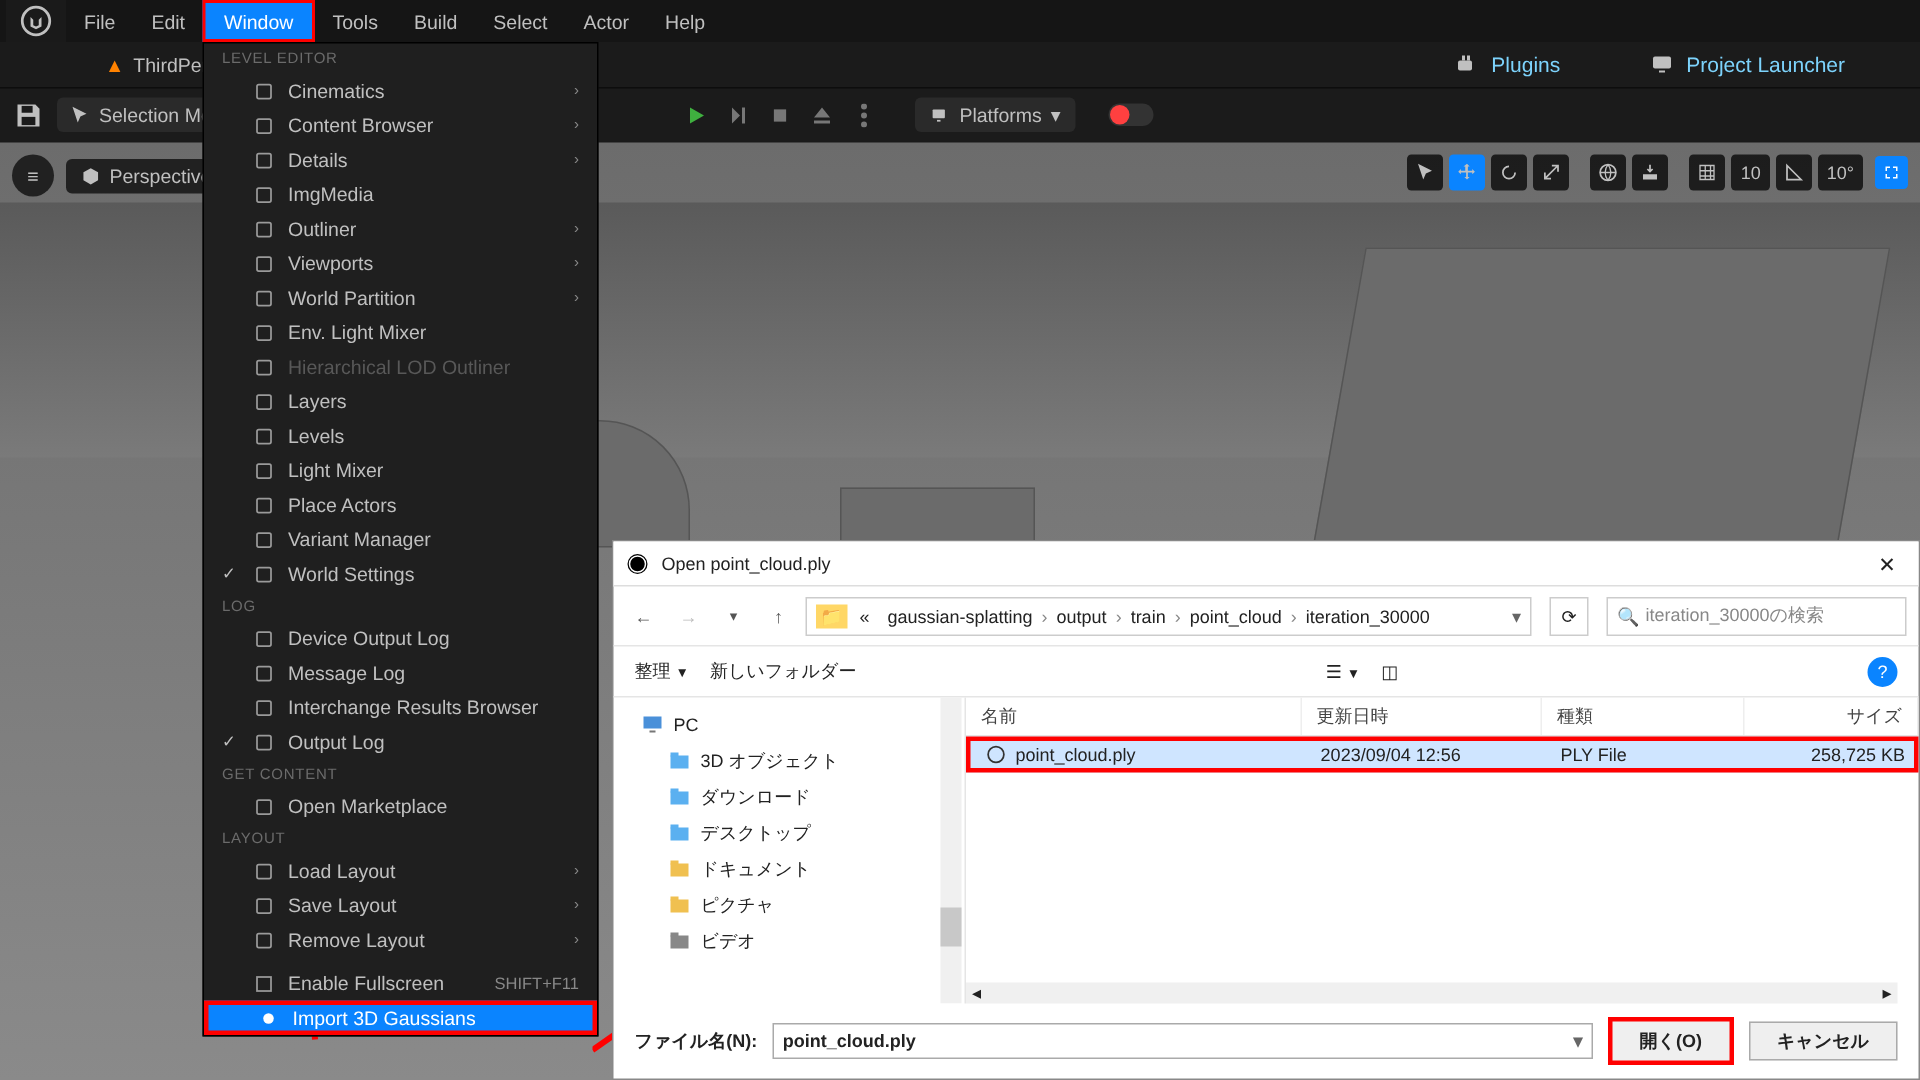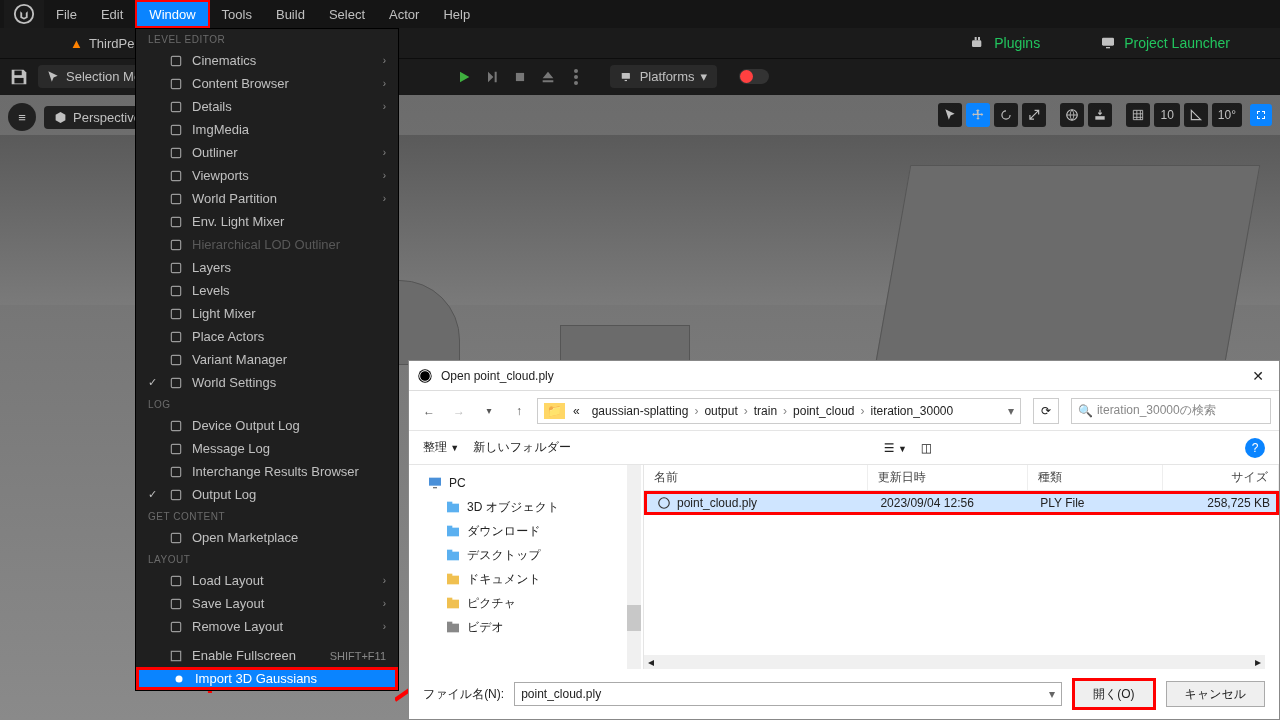--- a/index.html
+++ b/index.html
@@ -10,21 +10,21 @@
 .ue-logo { width: 40px; height: 28px; background: #1a1a1a; display:flex; align-items:center; justify-content:center;}
 .ue-logo svg { width: 22px; height: 22px; }
 .menu-item { padding: 0 12px; height: 28px; display: flex; align-items: center; cursor: pointer; }
 .menu-item.active { background: #0a84ff; color: #fff; border: 2px solid red; }
 
 
 .tab-row { height: 30px; background: #1b1b1b; display: flex; align-items:center; padding-left: 60px; gap: 6px; color:#c0c0c0; font-size:13px; }
 .tab { padding: 4px 10px; display:flex; align-items:center; gap:6px;}
 .tab .tri { color:#ff8200; }
 .toolbar-extra { margin-left:auto; display:flex; align-items:center; gap:40px; padding-right:40px;}
-.tool-btn { display:flex; align-items:center; gap:8px; color:#22c55e; font-size:14px; padding:4px 10px;}
+.tool-btn { display:flex; align-items:center; gap:8px; color:#7dd3fc; font-size:14px; padding:4px 10px;}
 .tool-btn .ico { width:16px; height:16px; fill:#c0c0c0; }
 
 
 .second-row { height: 36px; background:#1b1b1b; border-top:1px solid #0d0d0d; display:flex; align-items:center; padding:0 8px; gap:8px;}
 .save-ico { width:22px; height:22px; fill:#c0c0c0; }
 .sel-mode { background:#2a2a2a; border-radius:4px; padding:4px 8px; color:#c0c0c0; font-size:13px; display:flex; align-items:center; gap:6px;}
 
 .playbar { display:flex; align-items:center; gap:4px; margin-left: 280px;}
 .playbar .pbtn{width:24px;height:24px;display:flex;align-items:center;justify-content:center;}
 .playbar svg{fill:#3fb03f;}
@@ -82,21 +82,21 @@
 .tree-item{height:24px;display:flex;align-items:center;gap:6px;padding-left:10px;}
 .tree-item.sub{padding-left:28px;}
 .tree-ico{width:16px;height:16px;}
 .dlg-list{flex:1;position:relative;}
 .list-head{height:26px;display:flex;border-bottom:1px solid #e5e5e5;color:#444;}
 .list-head > div{padding:0 10px;display:flex;align-items:center;border-right:1px solid #eee;}
 .col-name{flex:1.6;} .col-date{flex:1.1;} .col-type{flex:0.9;} .col-size{flex:0.75;justify-content:flex-end;}
 .list-row{height:24px;display:flex;align-items:center;background:#cfe5ff;}
 .list-row > div{padding:0 10px;}
 .list-row.highlight{border:3px solid red;}
-.dlg-footer{position:absolute;left:0;right:0;bottom:0;height:50px;display:flex;align-items:center;padding:0 14px;gap:10px;}
+.dlg-footer{position:absolute;left:0;right:0;bottom:0;height:50px;display:flex;align-items:center;padding:0 14px;gap:10px;font-weight:bold;}
 .dlg-footer label{font-size:12px;}
 .dlg-footer .fname{flex:1;height:24px;border:1px solid #aaa;padding:0 6px;display:flex;align-items:center;}
 .dlg-footer .btn{height:26px;padding:0 18px;border:1px solid #aaa;background:#efefef;display:flex;align-items:center;}
 .dlg-footer .btn.primary{border:3px solid red;height:32px;}
 
 .red-arrow{position:absolute;z-index:55;}
 
 </style>
 </head>
 <body>

